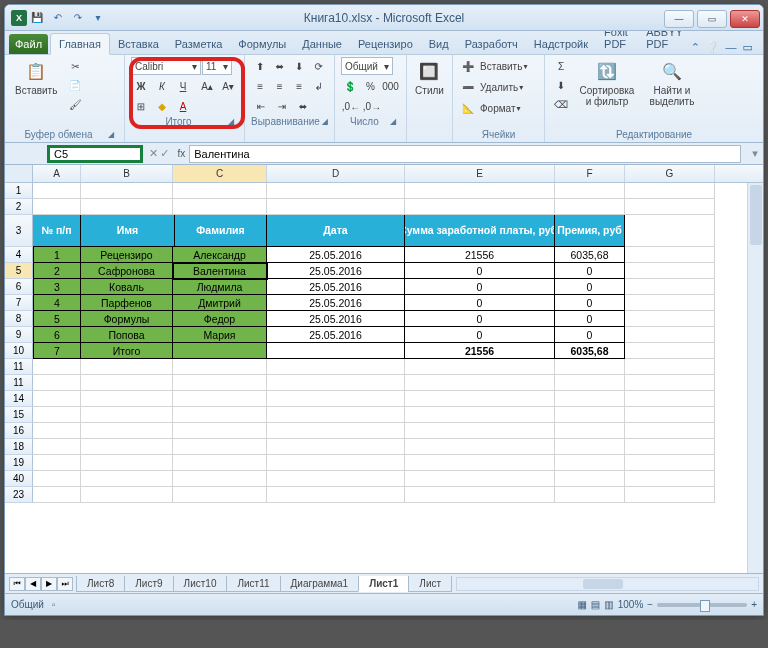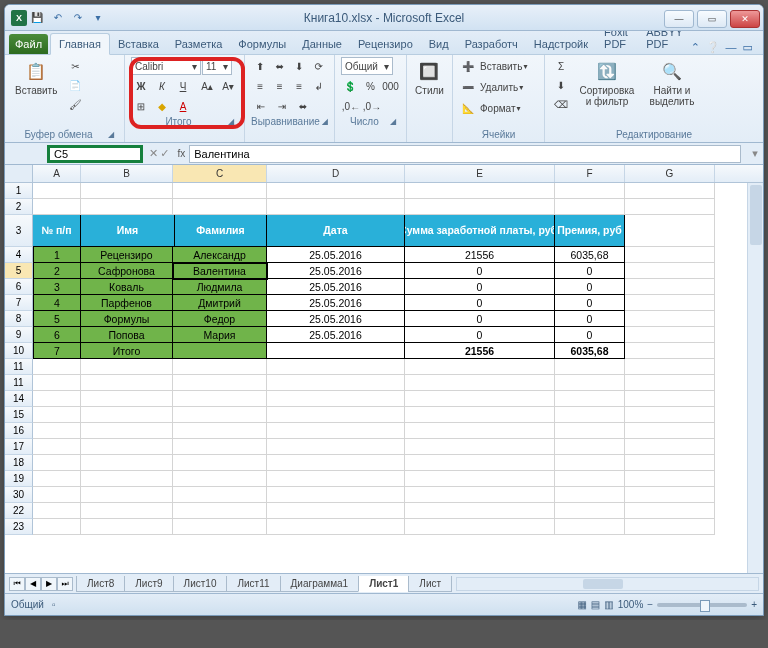--- a/index.html
+++ b/index.html
@@ -451,61 +451,41 @@
           <div class="row-h">16</div>
           <div class="cell cA"></div>
           <div class="cell cB"></div>
           <div class="cell cC"></div>
           <div class="cell cD"></div>
           <div class="cell cE"></div>
           <div class="cell cF"></div>
           <div class="cell cG"></div>
         </div>
         <div class="row">
-          <div class="row-h">17</div>
-          <div class="cell cA"></div>
-          <div class="cell cB"></div>
-          <div class="cell cC"></div>
-          <div class="cell cD"></div>
-          <div class="cell cE"></div>
-          <div class="cell cF"></div>
-          <div class="cell cG"></div>
-        </div>
-        <div class="row">
           <div class="row-h">18</div>
           <div class="cell cA"></div>
           <div class="cell cB"></div>
           <div class="cell cC"></div>
           <div class="cell cD"></div>
           <div class="cell cE"></div>
           <div class="cell cF"></div>
           <div class="cell cG"></div>
         </div>
         <div class="row">
           <div class="row-h">19</div>
           <div class="cell cA"></div>
           <div class="cell cB"></div>
           <div class="cell cC"></div>
           <div class="cell cD"></div>
           <div class="cell cE"></div>
           <div class="cell cF"></div>
           <div class="cell cG"></div>
         </div>
         <div class="row">
-          <div class="row-h">30</div>
-          <div class="cell cA"></div>
-          <div class="cell cB"></div>
-          <div class="cell cC"></div>
-          <div class="cell cD"></div>
-          <div class="cell cE"></div>
-          <div class="cell cF"></div>
-          <div class="cell cG"></div>
-        </div>
-        <div class="row">
-          <div class="row-h">22</div>
+          <div class="row-h">40</div>
           <div class="cell cA"></div>
           <div class="cell cB"></div>
           <div class="cell cC"></div>
           <div class="cell cD"></div>
           <div class="cell cE"></div>
           <div class="cell cF"></div>
           <div class="cell cG"></div>
         </div>
         <div class="row">
           <div class="row-h">23</div>

